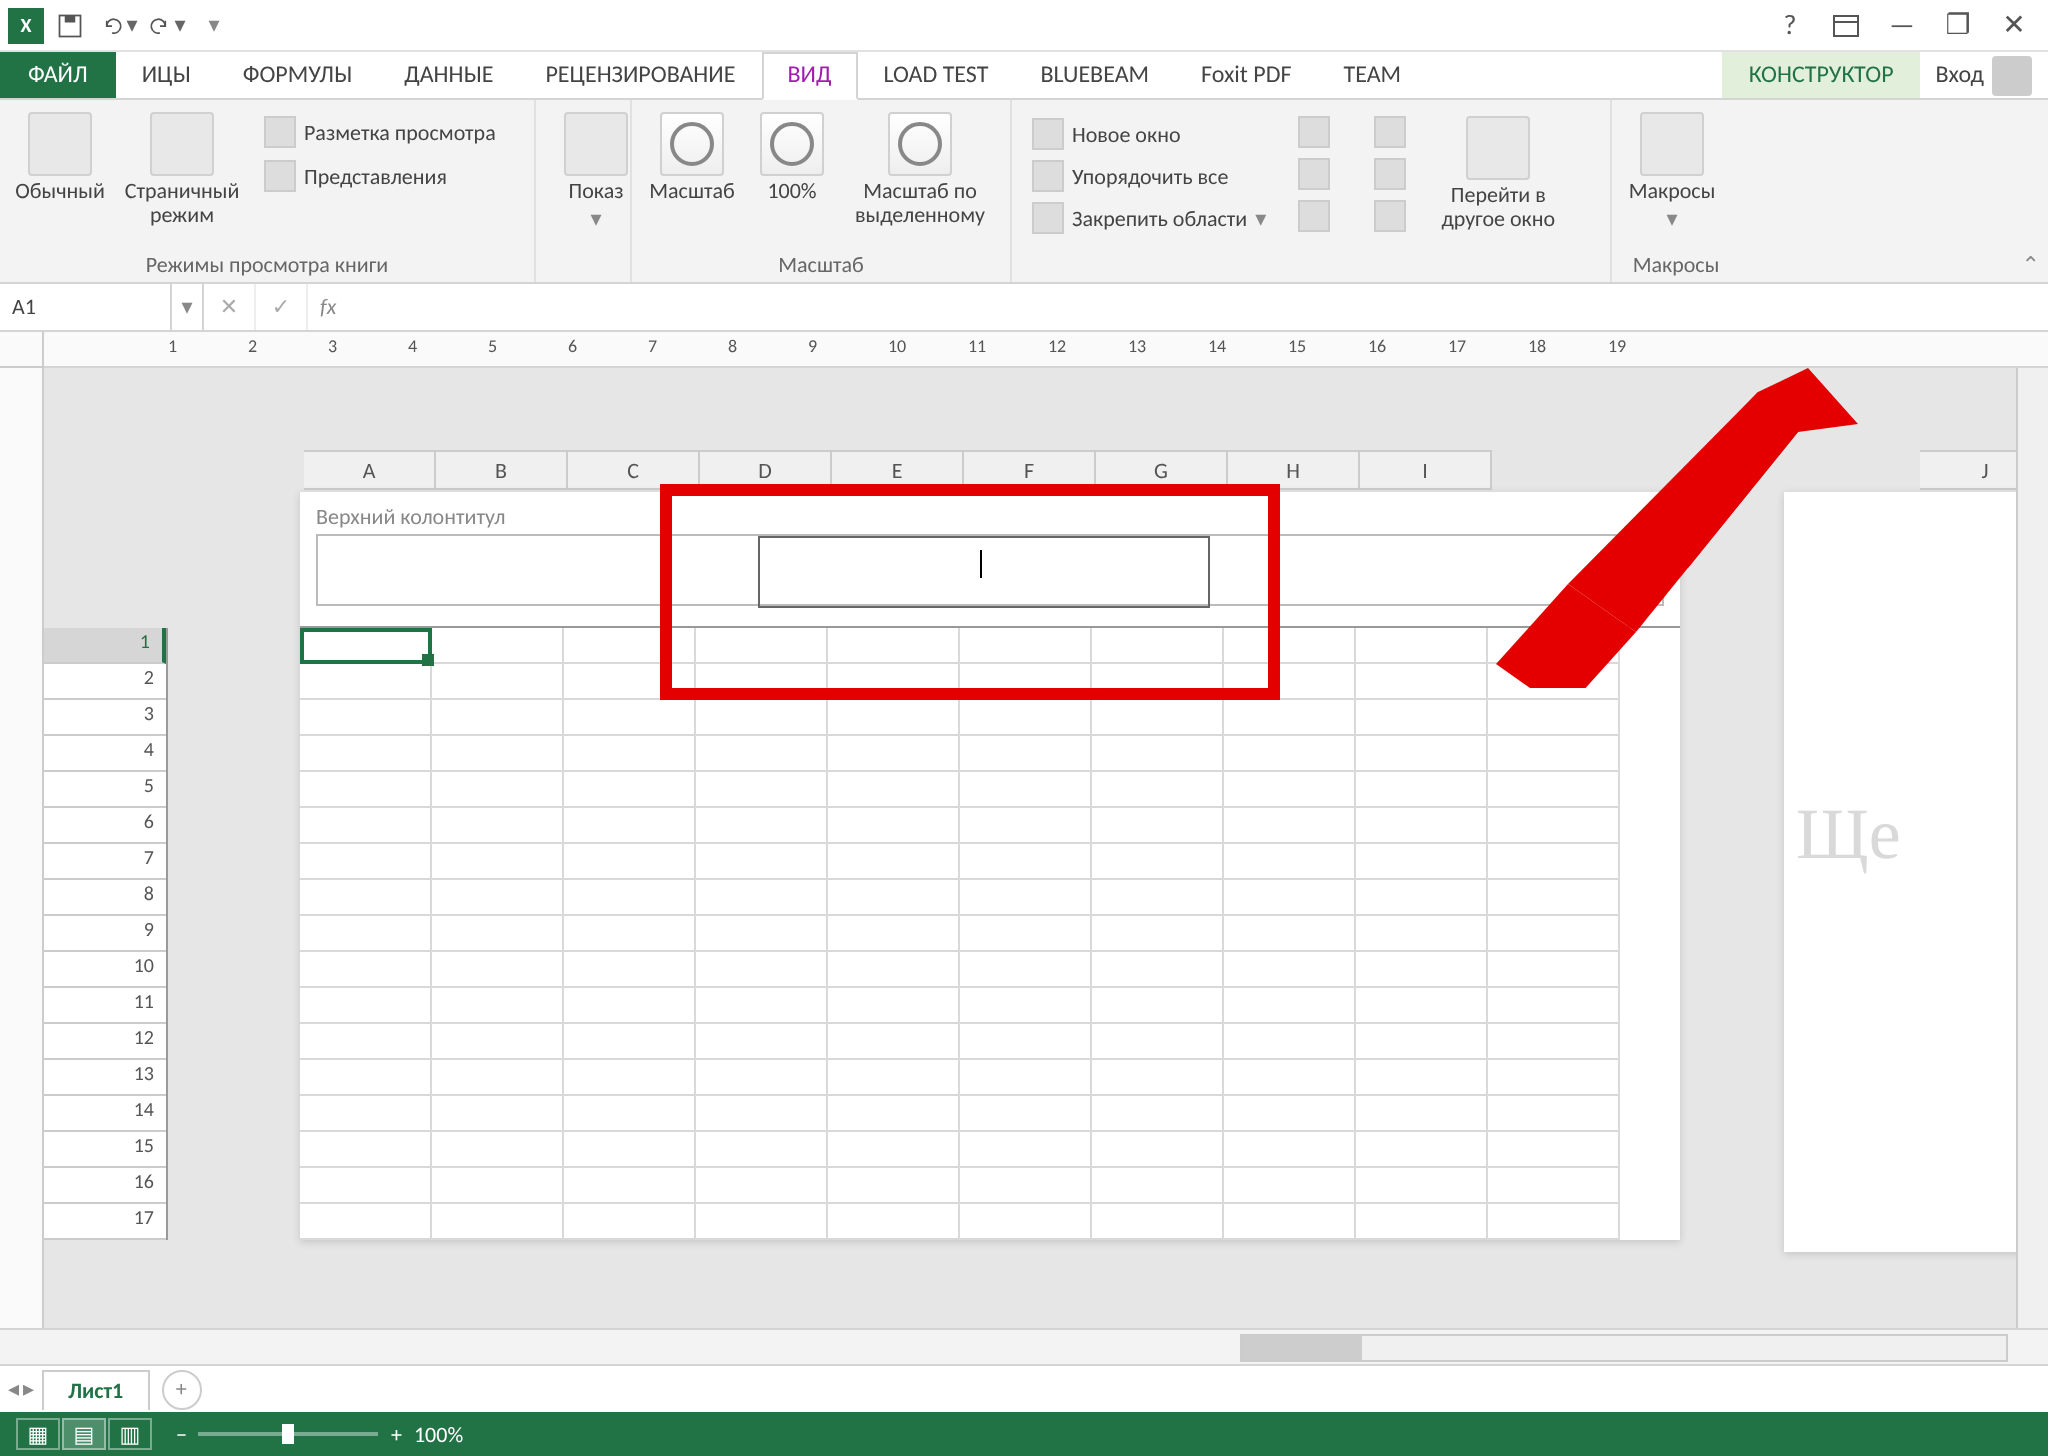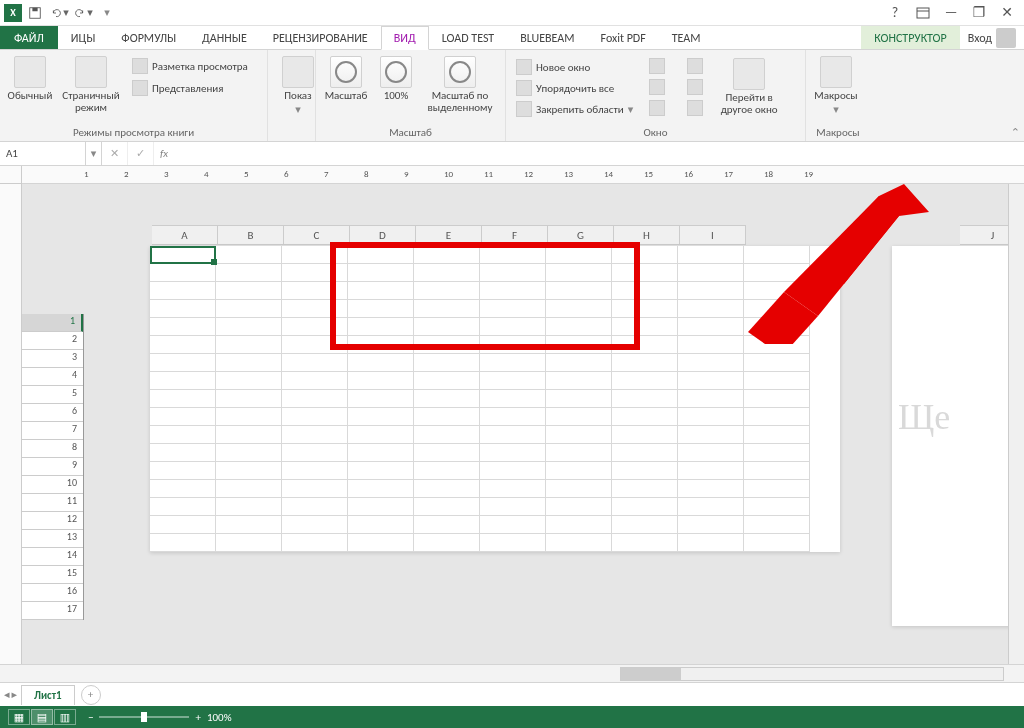--- a/index.html
+++ b/index.html
@@ -228,21 +228,20 @@
         <div class="rbtn-thin">
             <div class="ico-s"></div>
           </div>
       </div>
       <div class="rbtn-big" style="width:68px">
           <div class="ico"></div>
           <span style="white-space:pre-line">Перейти в
 другое окно</span>
         </div>
     </div>
-    <div class="rgroup-label">Окно</div>
   </div>
   <div class="rgroup" style="width:64px;border-right:none">
     <div class="rbtn-big">
         <div class="ico"></div>
         <span>Макросы</span>
         <span style="color:#888">▾</span>
       </div>
     <div class="rgroup-label">Макросы</div>
   </div>
   <div class="collapse">⌃</div>
@@ -318,20 +317,28 @@
         <div>11</div>
         <div>12</div>
         <div>13</div>
         <div>14</div>
         <div>15</div>
         <div>16</div>
         <div>17</div>
       </div>
 
     <div class="page">
+      <div class="header-area">
+        <div class="header-label">Верхний колонтитул</div>
+        <div class="header-box">
+          <div class="header-center">
+            <div class="cursor"></div>
+          </div>
+        </div>
+      </div>
       <div class="grid" id="grid1">
         <div class="active-cell"></div>
       <div class="grid-row">
             <div class="cell" style="width: 66px;"></div>
             <div class="cell" style="width: 66px;"></div>
             <div class="cell" style="width: 66px;"></div>
             <div class="cell" style="width: 66px;"></div>
             <div class="cell" style="width: 66px;"></div>
             <div class="cell" style="width: 66px;"></div>
             <div class="cell" style="width: 66px;"></div>

